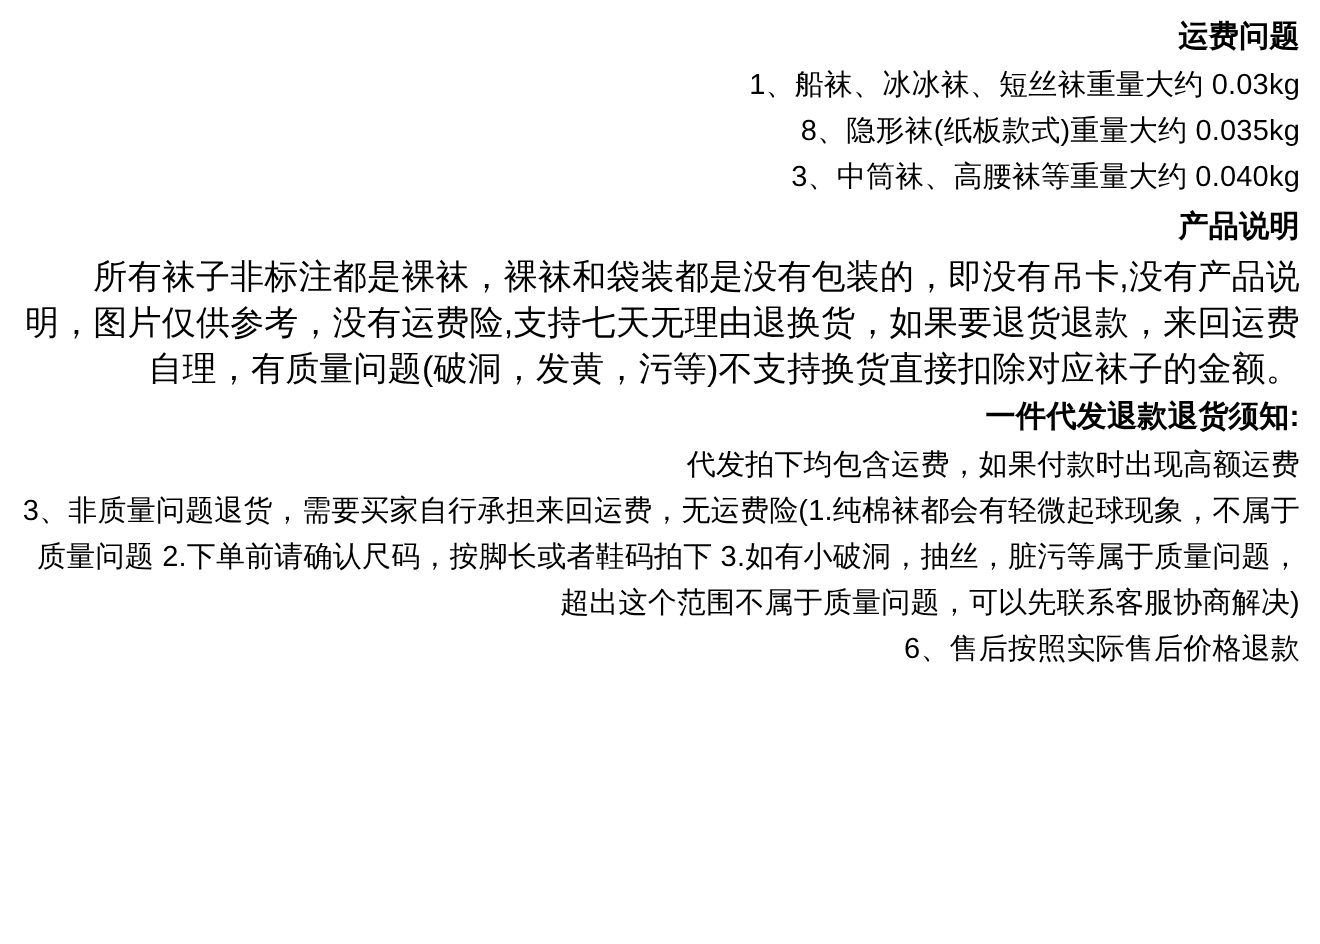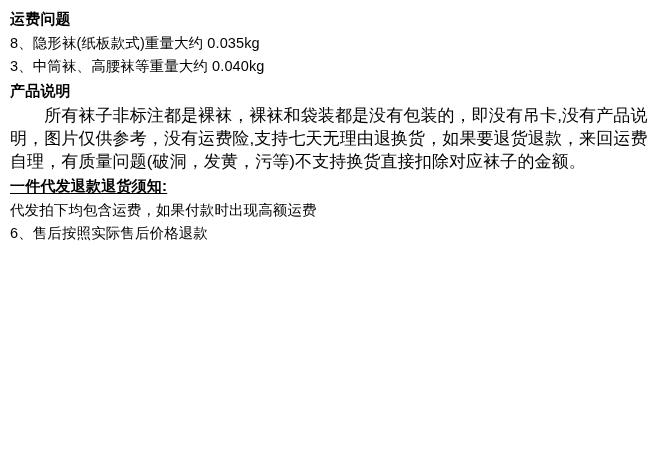--- a/index.html
+++ b/index.html
@@ -11,30 +11,30 @@
     width: 660px;
     height: 472px;
     overflow: hidden;
     font-family: "Liberation Sans", "DejaVu Sans", sans-serif;
     color: #000000;
   }
   .page {
     padding: 8px 10px 0 10px;
     box-sizing: border-box;
     width: 660px;
+    text-align: right;
   }
   .sec-title {
     font-size: 15px;
     font-weight: bold;
     line-height: 22px;
     margin: 0 0 2px 0;
     letter-spacing: 0.2px;
   }
   .sec-title.underline {
-    text-decoration: underline;
     text-underline-offset: 2px;
   }
   .line {
     font-size: 14.5px;
     line-height: 23px;
     margin: 0;
     letter-spacing: 0.1px;
   }
   .para {
     font-size: 17px;
@@ -49,28 +49,30 @@
     margin-top: 2px;
   }
 </style>
 </head>
 <body>
 
 <div class="page">
 
   <div class="block">
     <div class="sec-title">运费问题</div>
+    <div class="line">1、船袜、冰冰袜、短丝袜重量大约 0.03kg</div>
     <div class="line">8、隐形袜(纸板款式)重量大约 0.035kg</div>
     <div class="line">3、中筒袜、高腰袜等重量大约 0.040kg</div>
   </div>
 
   <div class="block gap-top">
     <div class="sec-title">产品说明</div>
     <div class="para">　　所有袜子非标注都是裸袜，裸袜和袋装都是没有包装的，即没有吊卡,没有产品说明，图片仅供参考，没有运费险,支持七天无理由退换货，如果要退货退款，来回运费自理，有质量问题(破洞，发黄，污等)不支持换货直接扣除对应袜子的金额。</div>
   </div>
 
   <div class="block gap-top">
     <div class="sec-title underline">一件代发退款退货须知:</div>
     <div class="line">代发拍下均包含运费，如果付款时出现高额运费</div>
+    <div class="line">3、非质量问题退货，需要买家自行承担来回运费，无运费险(1.纯棉袜都会有轻微起球现象，不属于质量问题 2.下单前请确认尺码，按脚长或者鞋码拍下 3.如有小破洞，抽丝，脏污等属于质量问题，超出这个范围不属于质量问题，可以先联系客服协商解决)</div>
     <div class="line">6、售后按照实际售后价格退款</div>
   </div>
 
 </div>
 
 </body></html>

